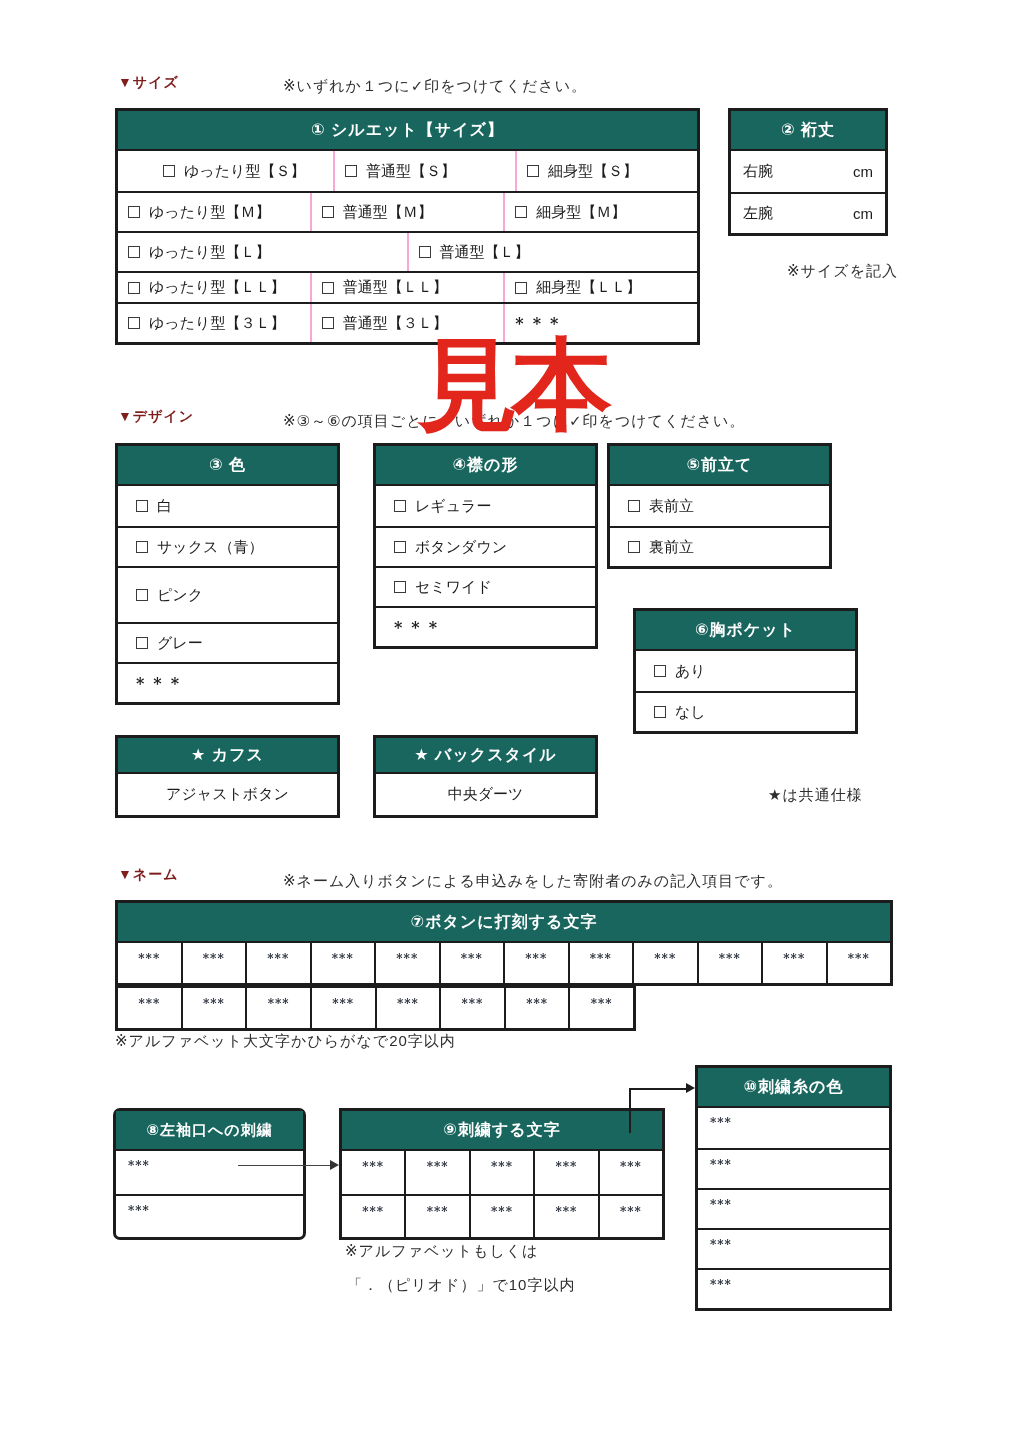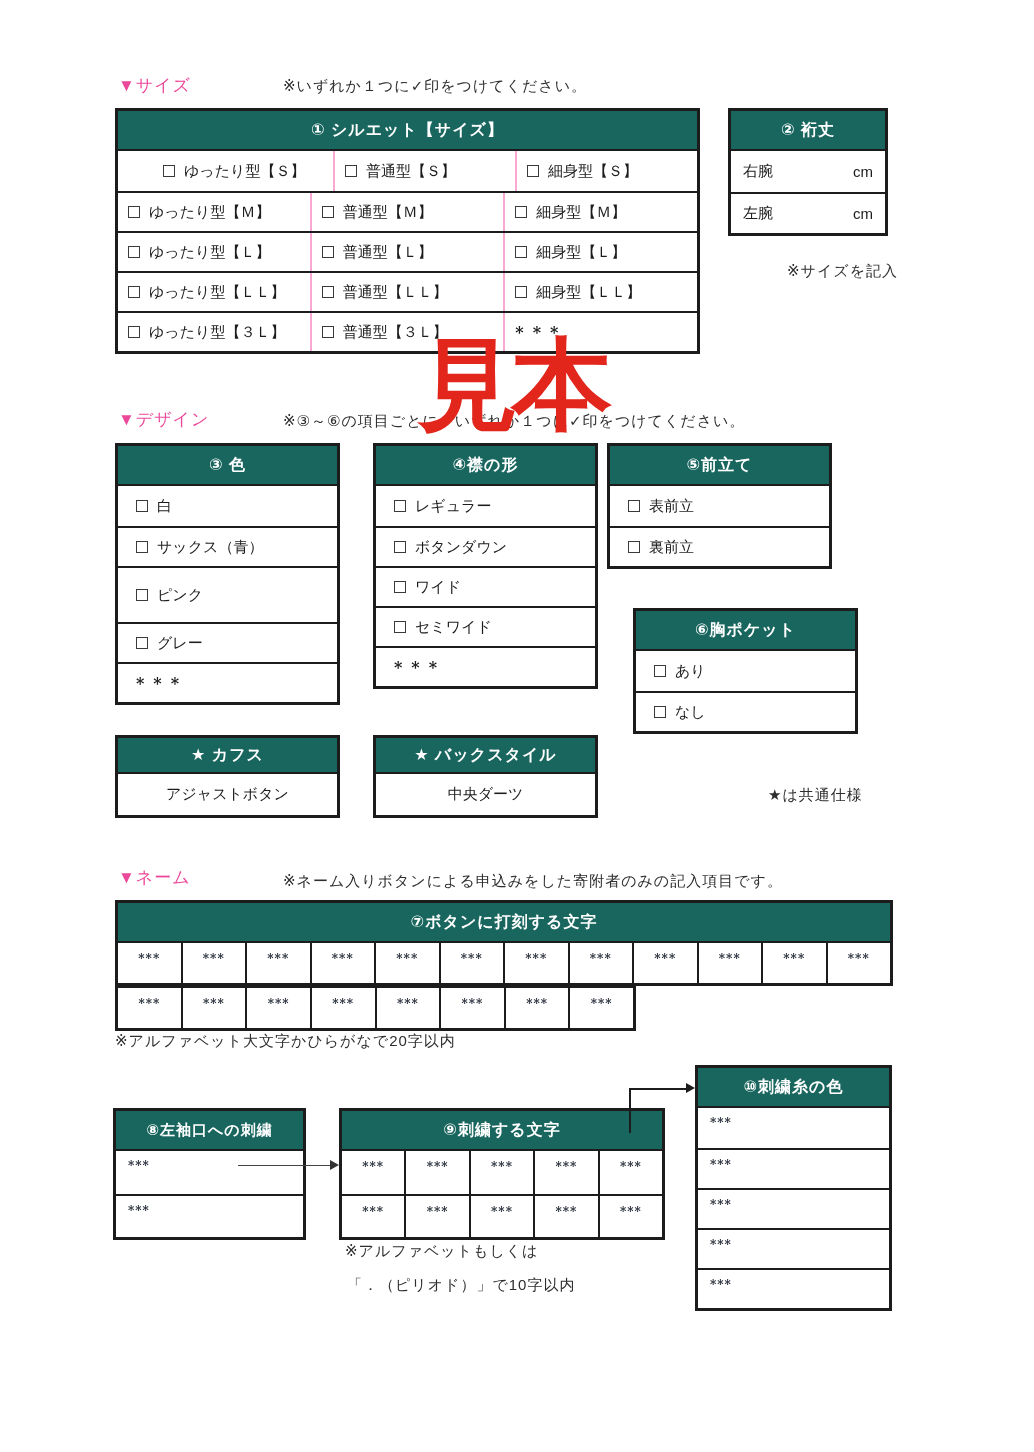--- a/index.html
+++ b/index.html
@@ -1,21 +1,21 @@
 <!DOCTYPE html>
 <html><head>
 <meta charset="utf-8">
 <style>
   html,body{margin:0;padding:0;}
   body{
     width:1034px;height:1452px;background:#ffffff;position:relative;
     font-family:"Liberation Sans","DejaVu Sans",sans-serif;color:#1c1c1c;
     overflow:hidden;
   }
-  .heading{position:absolute;font-size:17px;font-weight:normal;color:#ec4899;letter-spacing:1px;}
+  .heading{position:absolute;font-size:14px;font-weight:bold;color:#7f1d1d;letter-spacing:1px;}
   .note{position:absolute;font-size:15px;color:#2e2e2e;letter-spacing:1px;}
   .tbl{position:absolute;border:3px solid #1c1c1c;background:#fff;box-sizing:border-box;}
   .hd{
     background:#19665f;color:#ffffff;font-weight:bold;font-size:16px;letter-spacing:1px;
     display:flex;align-items:center;justify-content:center;
     border-bottom:2px solid #1c1c1c;box-sizing:border-box;
   }
   .row{display:flex;align-items:center;font-size:15px;box-sizing:border-box;}
   .row + .row{border-top:2px solid #1c1c1c;}
   .cell{flex:1;display:flex;align-items:center;height:100%;padding-left:10px;box-sizing:border-box;}
@@ -75,26 +75,22 @@
   </div>
   <div class="row" style="height:40px;">
     <div class="cell">
         <span class="cb"></span>
         <span>ゆったり型【Ｌ】</span>
       </div>
     <div class="cell">
         <span class="cb"></span>
         <span>普通型【Ｌ】</span>
       </div>
-    <div class="cell">
-        <span class="cb"></span>
-        <span>細身型【Ｌ】</span>
-      </div>
-  </div>
-  <div class="row" style="height:40px;">
+  </div>
+  <div class="row" style="height:31px;">
     <div class="cell">
         <span class="cb"></span>
         <span>ゆったり型【ＬＬ】</span>
       </div>
     <div class="cell">
         <span class="cb"></span>
         <span>普通型【ＬＬ】</span>
       </div>
     <div class="cell">
         <span class="cb"></span>
@@ -179,26 +175,20 @@
     </div>
   <div class="row" style="height:40px;">
       <div class="cell opt">
         <span class="cb"></span>
         <span>ボタンダウン</span>
       </div>
     </div>
   <div class="row" style="height:40px;">
       <div class="cell opt">
         <span class="cb"></span>
-        <span>ワイド</span>
-      </div>
-    </div>
-  <div class="row" style="height:40px;">
-      <div class="cell opt">
-        <span class="cb"></span>
         <span>セミワイド</span>
       </div>
     </div>
   <div class="row" style="height:40px;">
       <div class="cell opt">
         <span class="stars-big">***</span>
       </div>
     </div>
 </div>
 
@@ -333,21 +323,21 @@
       <span class="stars">***</span>
     </div>
   <div class="fill-row" style="height:40px;">
       <span class="stars">***</span>
     </div>
   <div class="fill-row" style="height:40px;">
       <span class="stars">***</span>
     </div>
 </div>
 
-<div class="tbl" style="left:113px;top:1108px;width:193px;">
+<div class="tbl" style="left:113px;top:1108px;width:193px;border-radius:7px;">
   <div class="hd" style="height:40px;font-size:15px;">⑧左袖口への刺繍</div>
   <div class="fill-row" style="height:43px;">
       <span class="stars">***</span>
     </div>
   <div class="fill-row" style="height:43px;">
       <span class="stars">***</span>
     </div>
 </div>
 
 <div class="tbl" style="left:339px;top:1108px;width:326px;">

